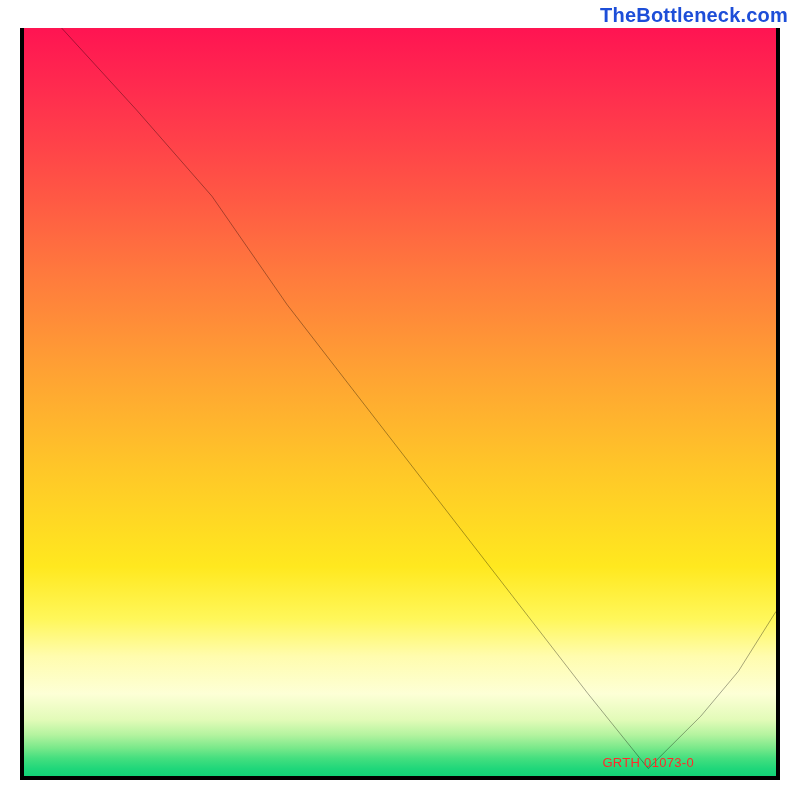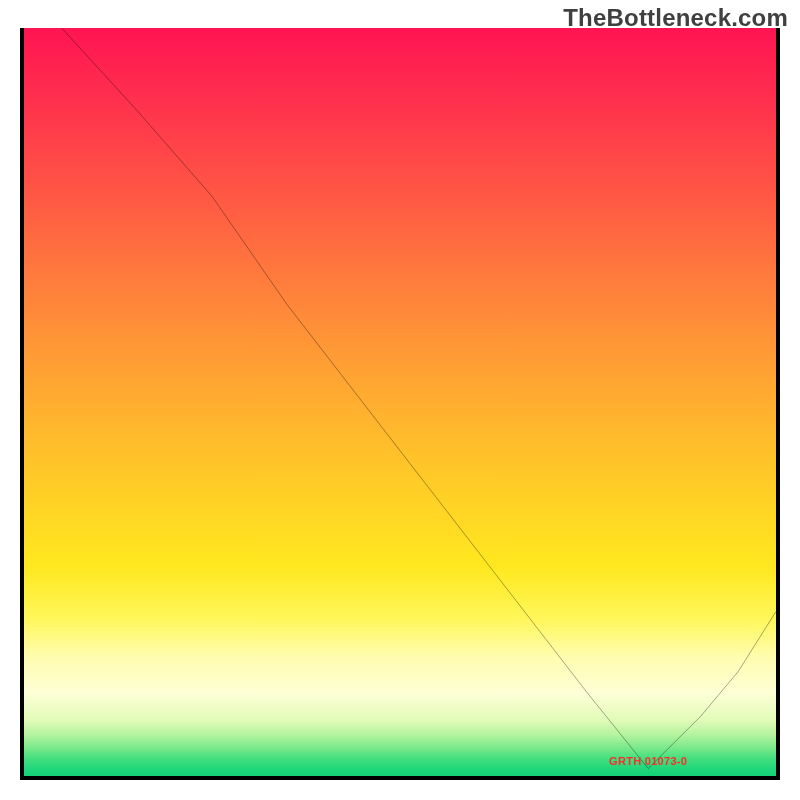--- a/index.html
+++ b/index.html
@@ -8,23 +8,23 @@
     position: relative;
     width: 800px;
     height: 800px;
     background: #fff;
   }
   .attribution {
     position: absolute;
     top: 4px;
     right: 12px;
     font-family: Arial, Helvetica, sans-serif;
-    font-size: 24px;
+    font-size: 20px;
     font-weight: 600;
-    color: #404040;
+    color: #1d4ed8;
     letter-spacing: 0.2px;
   }
   .plot-area {
     position: absolute;
     left: 20px;
     top: 28px;
     width: 760px;
     height: 752px;
     border-left: 4px solid #000;
     border-right: 4px solid #000;
@@ -57,22 +57,22 @@
   }
   svg.curve {
     position: absolute;
     inset: 0;
     width: 100%;
     height: 100%;
   }
   .marker-label {
     position: absolute;
     font-family: Arial, Helvetica, sans-serif;
-    font-size: 11px;
-    font-weight: 700;
+    font-size: 13px;
+    font-weight: 400;
     color: #ff2a2a;
     letter-spacing: 0.3px;
     white-space: nowrap;
     transform: translate(-50%, 0);
   }
 </style>
 </head>
 <body>
 
 <div class="frame">

